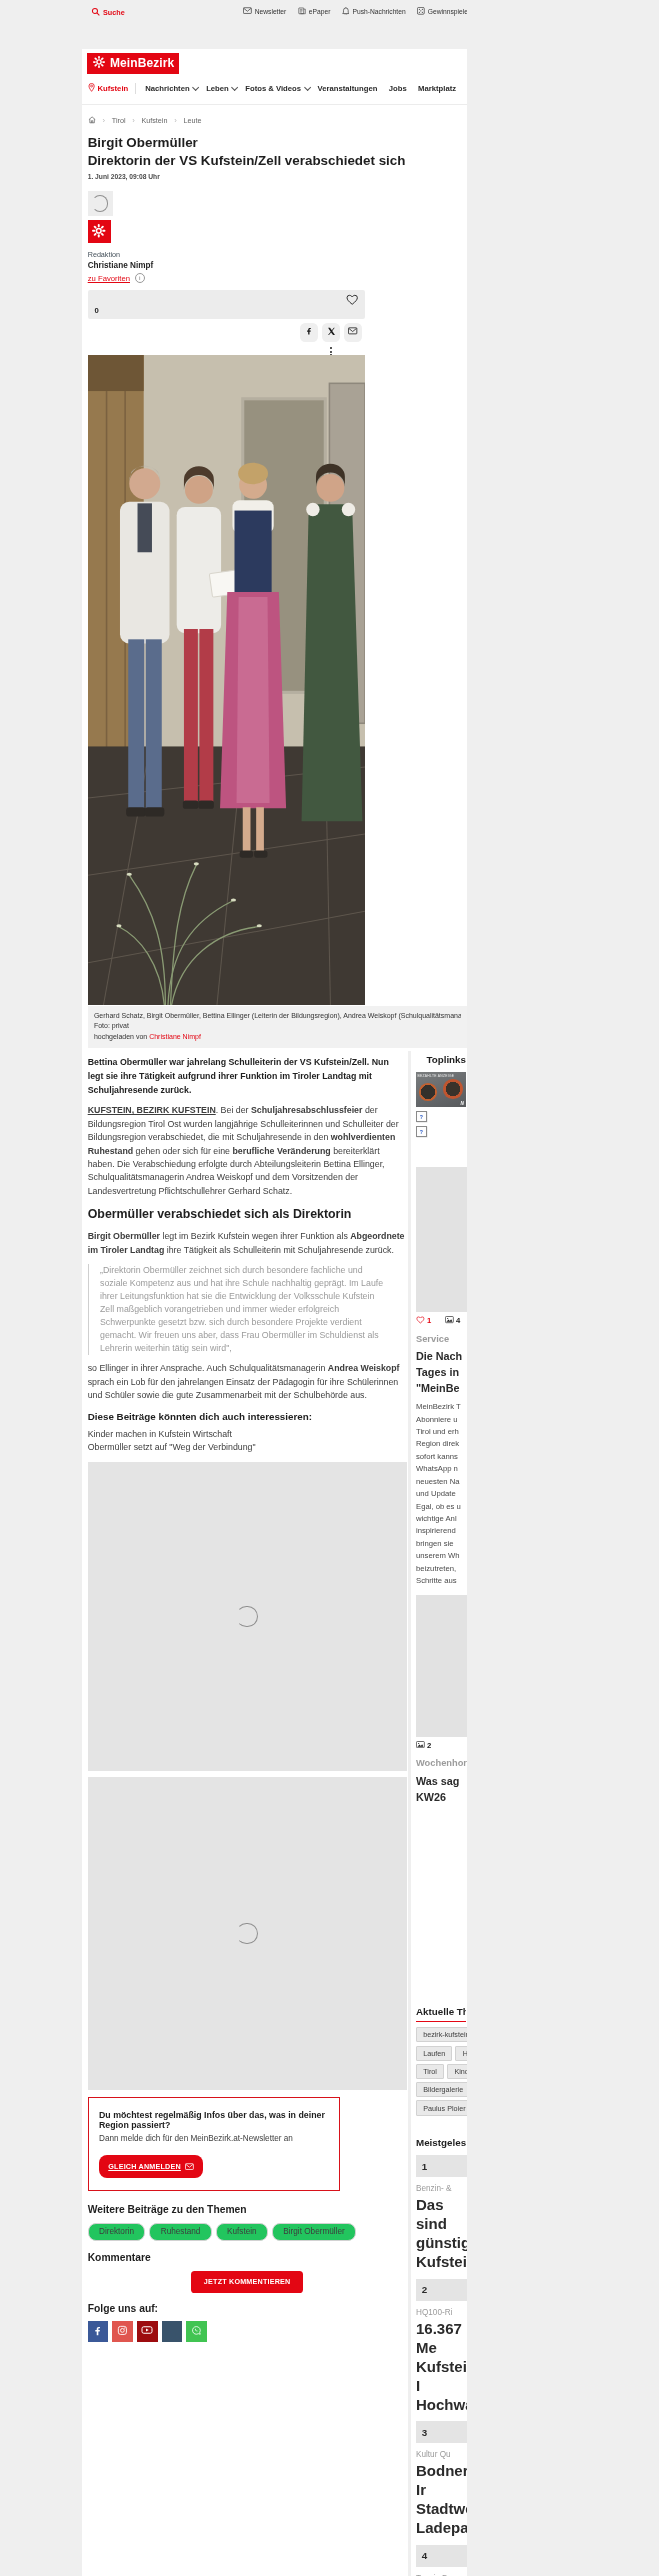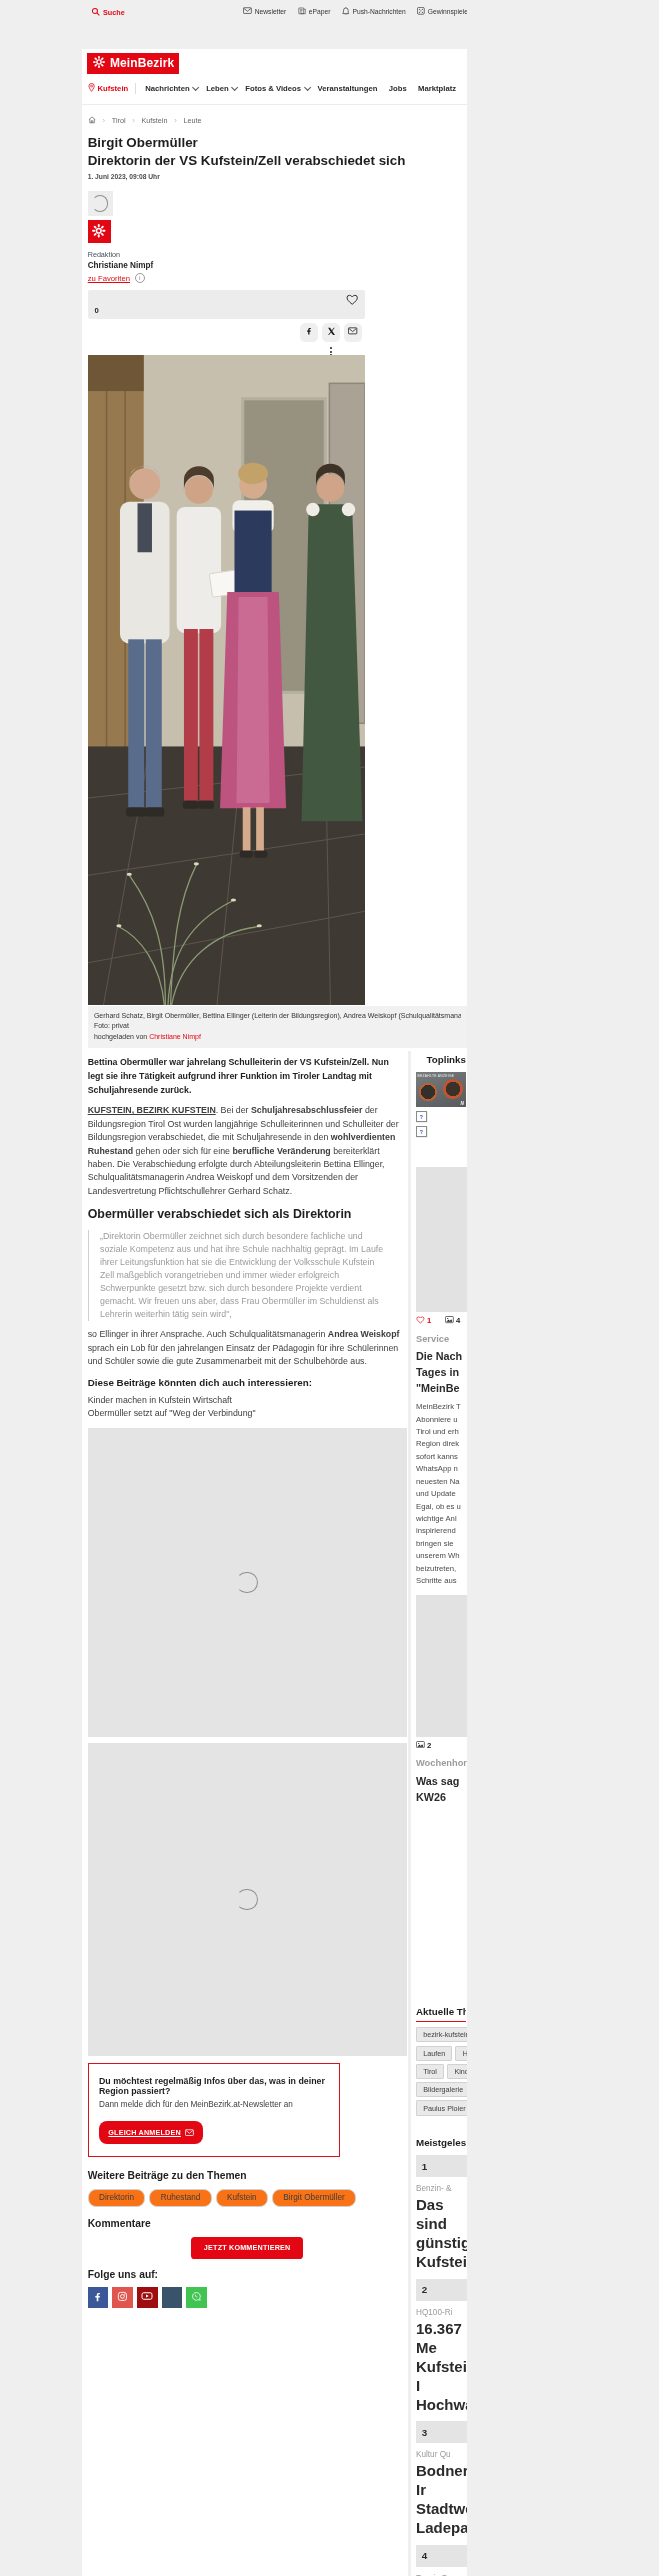--- a/index.html
+++ b/index.html
@@ -81,21 +81,21 @@
   .embed + .embed{margin-top:6.2px;height:313px;}
   .embed .ring{width:19.6px;height:19.6px;}
   .newsbox{margin-top:7.2px;border:1px solid #d8121a;padding:11.3px 10.3px 12.4px 10.3px;box-sizing:border-box;width:252px;}
   .newsbox .n1{font-size:8.8px;font-weight:bold;color:#1f1f1f;}
   .newsbox .n2{font-size:8.2px;color:#3d3d3d;margin-top:4.6px;}
   .red-btn{display:inline-flex;align-items:center;gap:4.1px;background:#e30613;color:#fff;font-weight:bold;border:none;cursor:pointer;}
   .nl-btn{margin-top:12px;padding:6.7px 9.3px;border-radius:8px;font-size:7.2px;letter-spacing:0.2px;}
   .nl-btn span{text-decoration:underline;}
   .themen-h{font-size:10.3px;font-weight:bold;color:#1f1f1f;margin-top:13.4px;}
   .chiprow{display:flex;gap:4.1px;margin-top:7.2px;}
-  .chip{background:#f97316;border:0.5px solid #d2d2d2;color:#3d3d3d;font-size:8.2px;padding:3.6px 10.3px;border-radius:8px;cursor:pointer;white-space:nowrap;}
+  .chip{background:#22c55e;border:0.5px solid #d2d2d2;color:#3d3d3d;font-size:8.2px;padding:3.6px 10.3px;border-radius:8px;cursor:pointer;white-space:nowrap;}
   .komm-h{font-size:10.3px;font-weight:bold;color:#1f1f1f;margin-top:11.3px;}
   .comment-btn{margin:8.2px auto 0 auto;display:block;padding:6.2px 12.4px;border-radius:3.6px;font-size:7.2px;letter-spacing:0.2px;background:#e30613;color:#fff;font-weight:bold;border:none;cursor:pointer;}
   .folge-h{font-size:10.3px;font-weight:bold;color:#1f1f1f;margin-top:10.3px;}
   .social-row{display:flex;gap:4.1px;margin-top:7.2px;}
   .social{width:20.6px;height:20.6px;display:flex;align-items:center;justify-content:center;cursor:pointer;}
   .social.facebook{background:#3b5998;}
   .social.instagram{background:#e0564f;}
   .social.youtube{background:#9d0c0f;}
   .social.linkedin{background:#39536b;}
   .social.whatsapp{background:#41c452;}
@@ -448,20 +448,21 @@
   <div class="caption">
     <div class="cap-l1">Gerhard Schatz, Birgit Obermüller, Bettina Ellinger (Leiterin der Bildungsregion), Andrea Weiskopf (Schulqualitätsmanagerin)</div>
     <div class="cap-l2">Foto: privat</div>
     <div class="cap-l3"><span>hochgeladen von</span> <span class="up">Christiane Nimpf</span></div>
   </div>
 
   <div class="maincol">
     <div class="lead">Bettina Obermüller war jahrelang Schulleiterin der VS Kufstein/Zell. Nun legt sie ihre Tätigkeit aufgrund ihrer Funktion im Tiroler Landtag mit Schuljahresende zurück.</div>
     <div class="para"><b><u>KUFSTEIN, BEZIRK KUFSTEIN</u></b>. Bei der <b>Schuljahresabschlussfeier</b> der Bildungsregion Tirol Ost wurden langjährige Schulleiterinnen und Schulleiter der Bildungsregion verabschiedet, die mit Schuljahresende in den <b>wohlverdienten Ruhestand</b> gehen oder sich für eine <b>berufliche Veränderung</b> bereiterklärt haben. Die Verabschiedung erfolgte durch Abteilungsleiterin Bettina Ellinger, Schulqualitätsmanagerin Andrea Weiskopf und dem Vorsitzenden der Landesvertretung Pflichtschullehrer Gerhard Schatz.</div>
     <div class="h2">Obermüller verabschiedet sich als Direktorin</div>
+    <div class="para"><b>Birgit Obermüller</b> legt im Bezirk Kufstein wegen ihrer Funktion als <b>Abgeordnete im Tiroler Landtag</b> ihre Tätigkeit als Schulleiterin mit Schuljahresende zurück.</div>
     <div class="quote">„Direktorin Obermüller zeichnet sich durch besondere fachliche und soziale Kompetenz aus und hat ihre Schule nachhaltig geprägt. Im Laufe ihrer Leitungsfunktion hat sie die Entwicklung der Volksschule Kufstein Zell maßgeblich vorangetrieben und immer wieder erfolgreich Schwerpunkte gesetzt bzw. sich durch besondere Projekte verdient gemacht. Wir freuen uns aber, dass Frau Obermüller im Schuldienst als Lehrerin weiterhin tätig sein wird",</div>
     <div class="para">so Ellinger in ihrer Ansprache. Auch Schulqualitätsmanagerin <b>Andrea Weiskopf</b> sprach ein Lob für den jahrelangen Einsatz der Pädagogin für ihre Schülerinnen und Schüler sowie die gute Zusammenarbeit mit der Schulbehörde aus.</div>
     <div class="rel-h">Diese Beiträge könnten dich auch interessieren:</div>
 
       <div class="rel-link">Kinder machen in Kufstein Wirtschaft</div>
 
       <div class="rel-link">Obermüller setzt auf "Weg der Verbindung"</div>
 
     <div class="embed">
         <div class="ring"></div>

